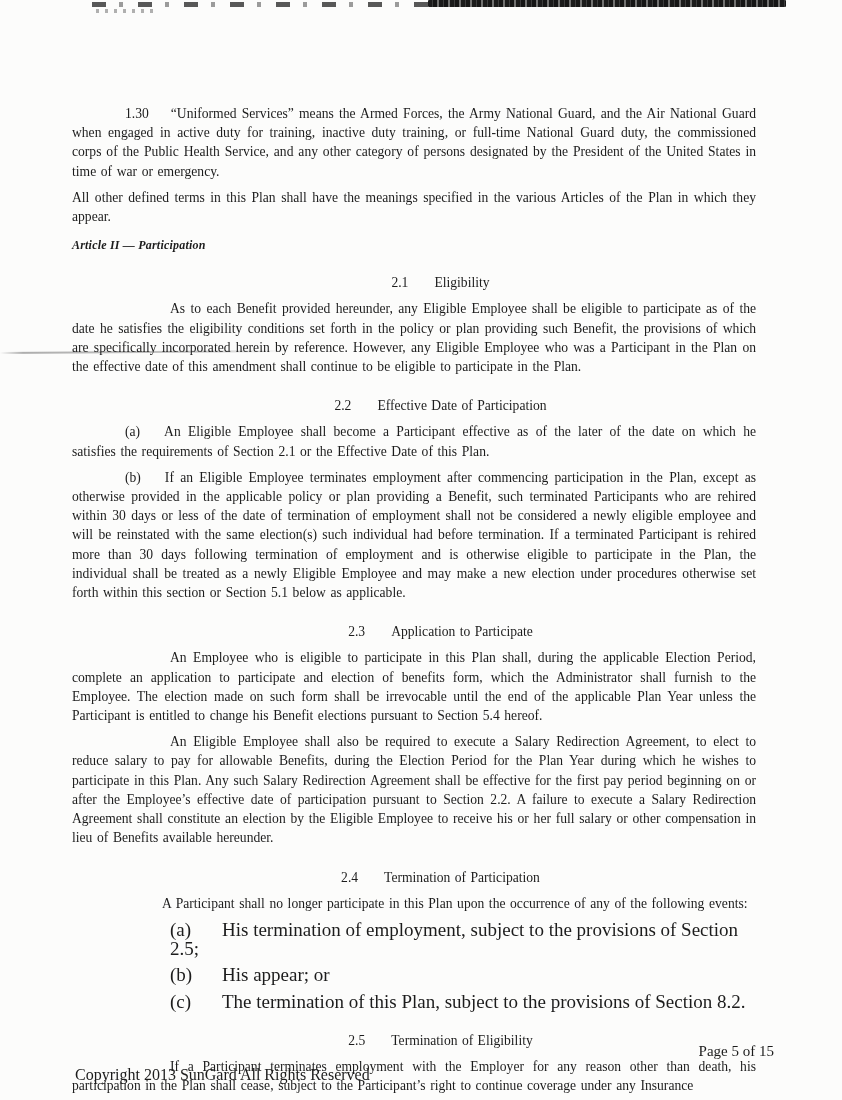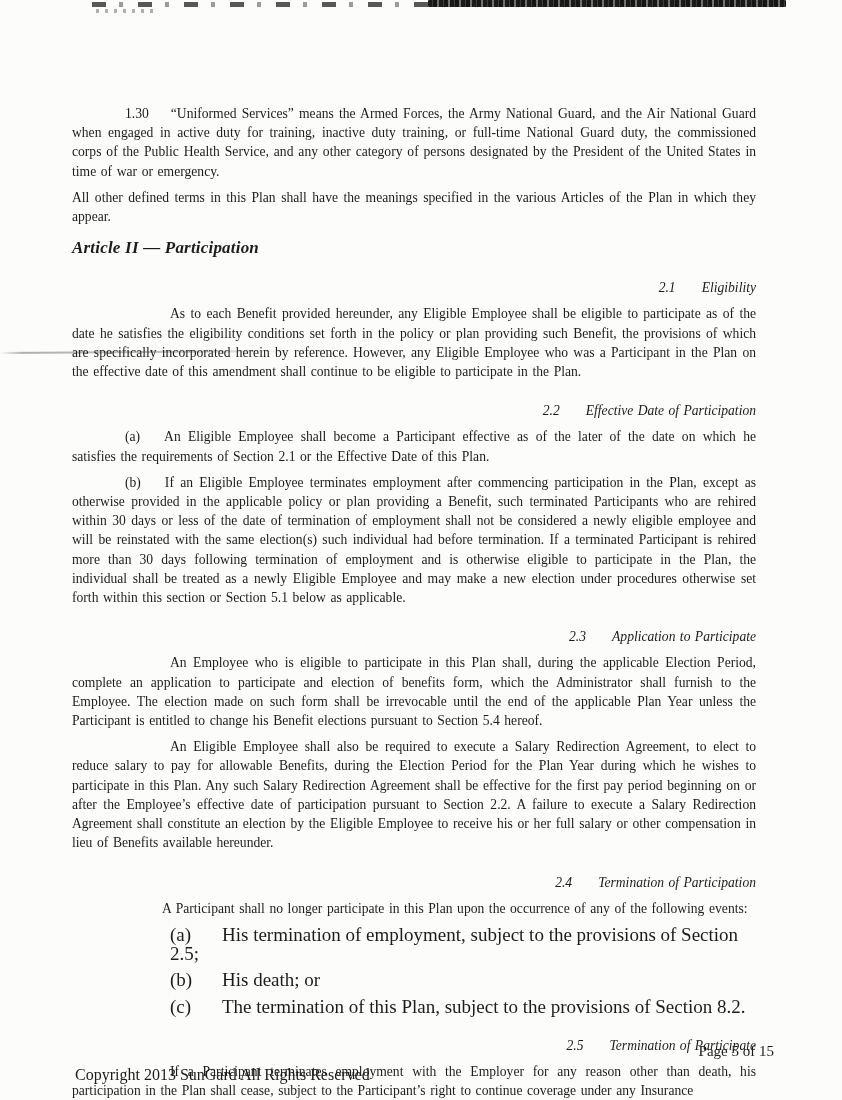--- a/index.html
+++ b/index.html
@@ -25,27 +25,26 @@
   }
   .indent-num { text-indent:53px; }   
   .indent-text { text-indent:98px; }  
   .num { margin-right:22px; }
   .label { margin-right:24px; }
   .sec-head {
     font-size:13.6px;
     line-height:19.2px;
     text-indent:53px;
     margin:20px 0 7px 0;
-    text-align:right;
+    text-align:center;
     word-spacing:1px;
-    font-style:italic;
   }
   .sec-head .num { margin-right:26px; }
   .article-heading {
-    font-size:17px;
+    font-size:12px;
     font-weight:bold;
     font-style:italic;
     margin:12px 0 10px 0;
     letter-spacing:.2px;
   }
   .block-indent {
     margin-left:90px;
     text-align:justify;
   }
   .list-item {
@@ -139,24 +138,24 @@
   <p class="para indent-text">An Employee who is eligible to participate in this Plan shall, during the applicable Election Period, complete an application to participate and election of benefits form, which the Administrator shall furnish to the Employee. The election made on such form shall be irrevocable until the end of the applicable Plan Year unless the Participant is entitled to change his Benefit elections pursuant to Section 5.4 hereof.</p>
 
   <p class="para indent-text">An Eligible Employee shall also be required to execute a Salary Redirection Agreement, to elect to reduce salary to pay for allowable Benefits, during the Election Period for the Plan Year during which he wishes to participate in this Plan. Any such Salary Redirection Agreement shall be effective for the first pay period beginning on or after the Employee’s effective date of participation pursuant to Section 2.2.  A failure to execute a Salary Redirection Agreement shall constitute an election by the Eligible Employee to receive his or her full salary or other compensation in lieu of Benefits available hereunder.</p>
 
   <p class="sec-head"><span class="num">2.4</span><span>Termination of Participation</span></p>
 
   <p class="para block-indent">A Participant shall no longer participate in this Plan upon the occurrence of any of the following events:</p>
 
   <p class="list-item"><span class="label">(a)</span><span>His termination of employment, subject to the provisions of Section 2.5;</span></p>
 
-  <p class="list-item"><span class="label">(b)</span><span>His death; or</span></p>
+  <p class="list-item"><span class="label">(b)</span><span>His appear; or</span></p>
 
   <p class="list-item"><span class="label">(c)</span><span>The termination of this Plan, subject to the provisions of Section 8.2.</span></p>
 
-  <p class="sec-head"><span class="num">2.5</span><span>Termination of Participate</span></p>
+  <p class="sec-head"><span class="num">2.5</span><span>Termination of Eligibility</span></p>
 
   <p class="para indent-text">If a Participant terminates employment with the Employer for any reason other than death, his participation in the Plan shall cease, subject to the Participant’s right to continue coverage under any Insurance</p>
 
 </div>
 
 <div class="footer-page">Page 5 of 15</div>
 <div class="footer-copyright">Copyright 2013 SunGard All Rights Reserved</div>
 
 </body></html>

